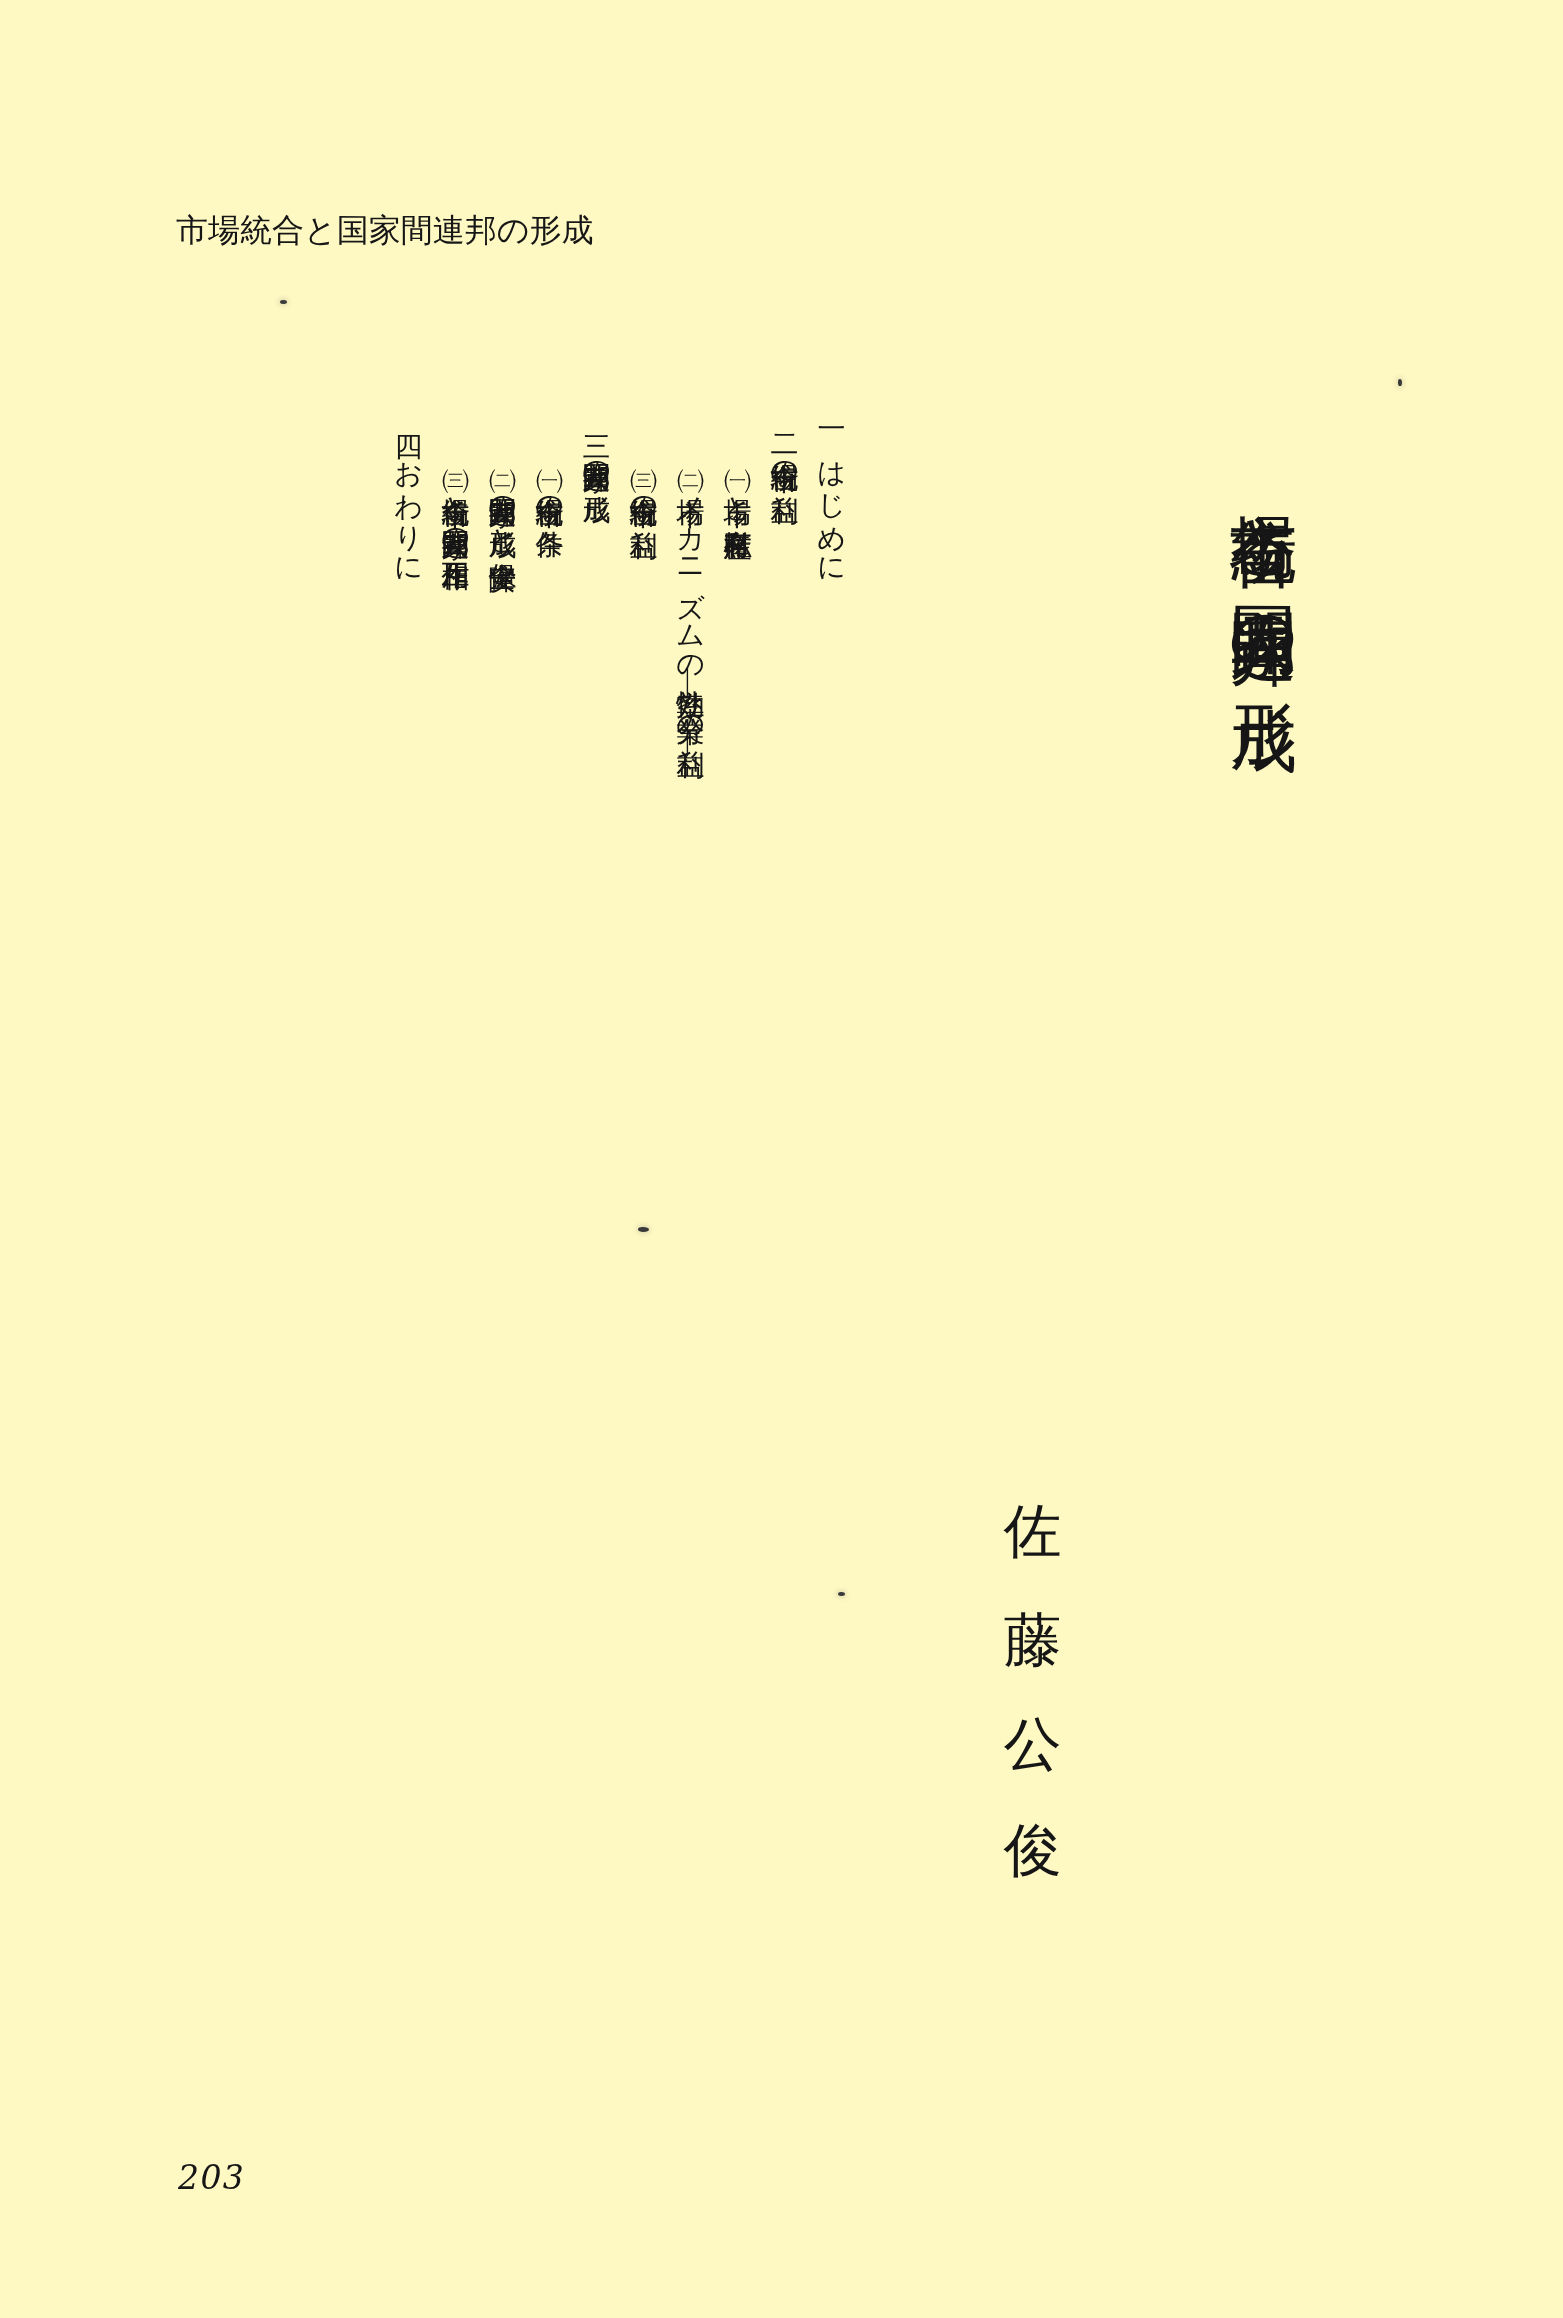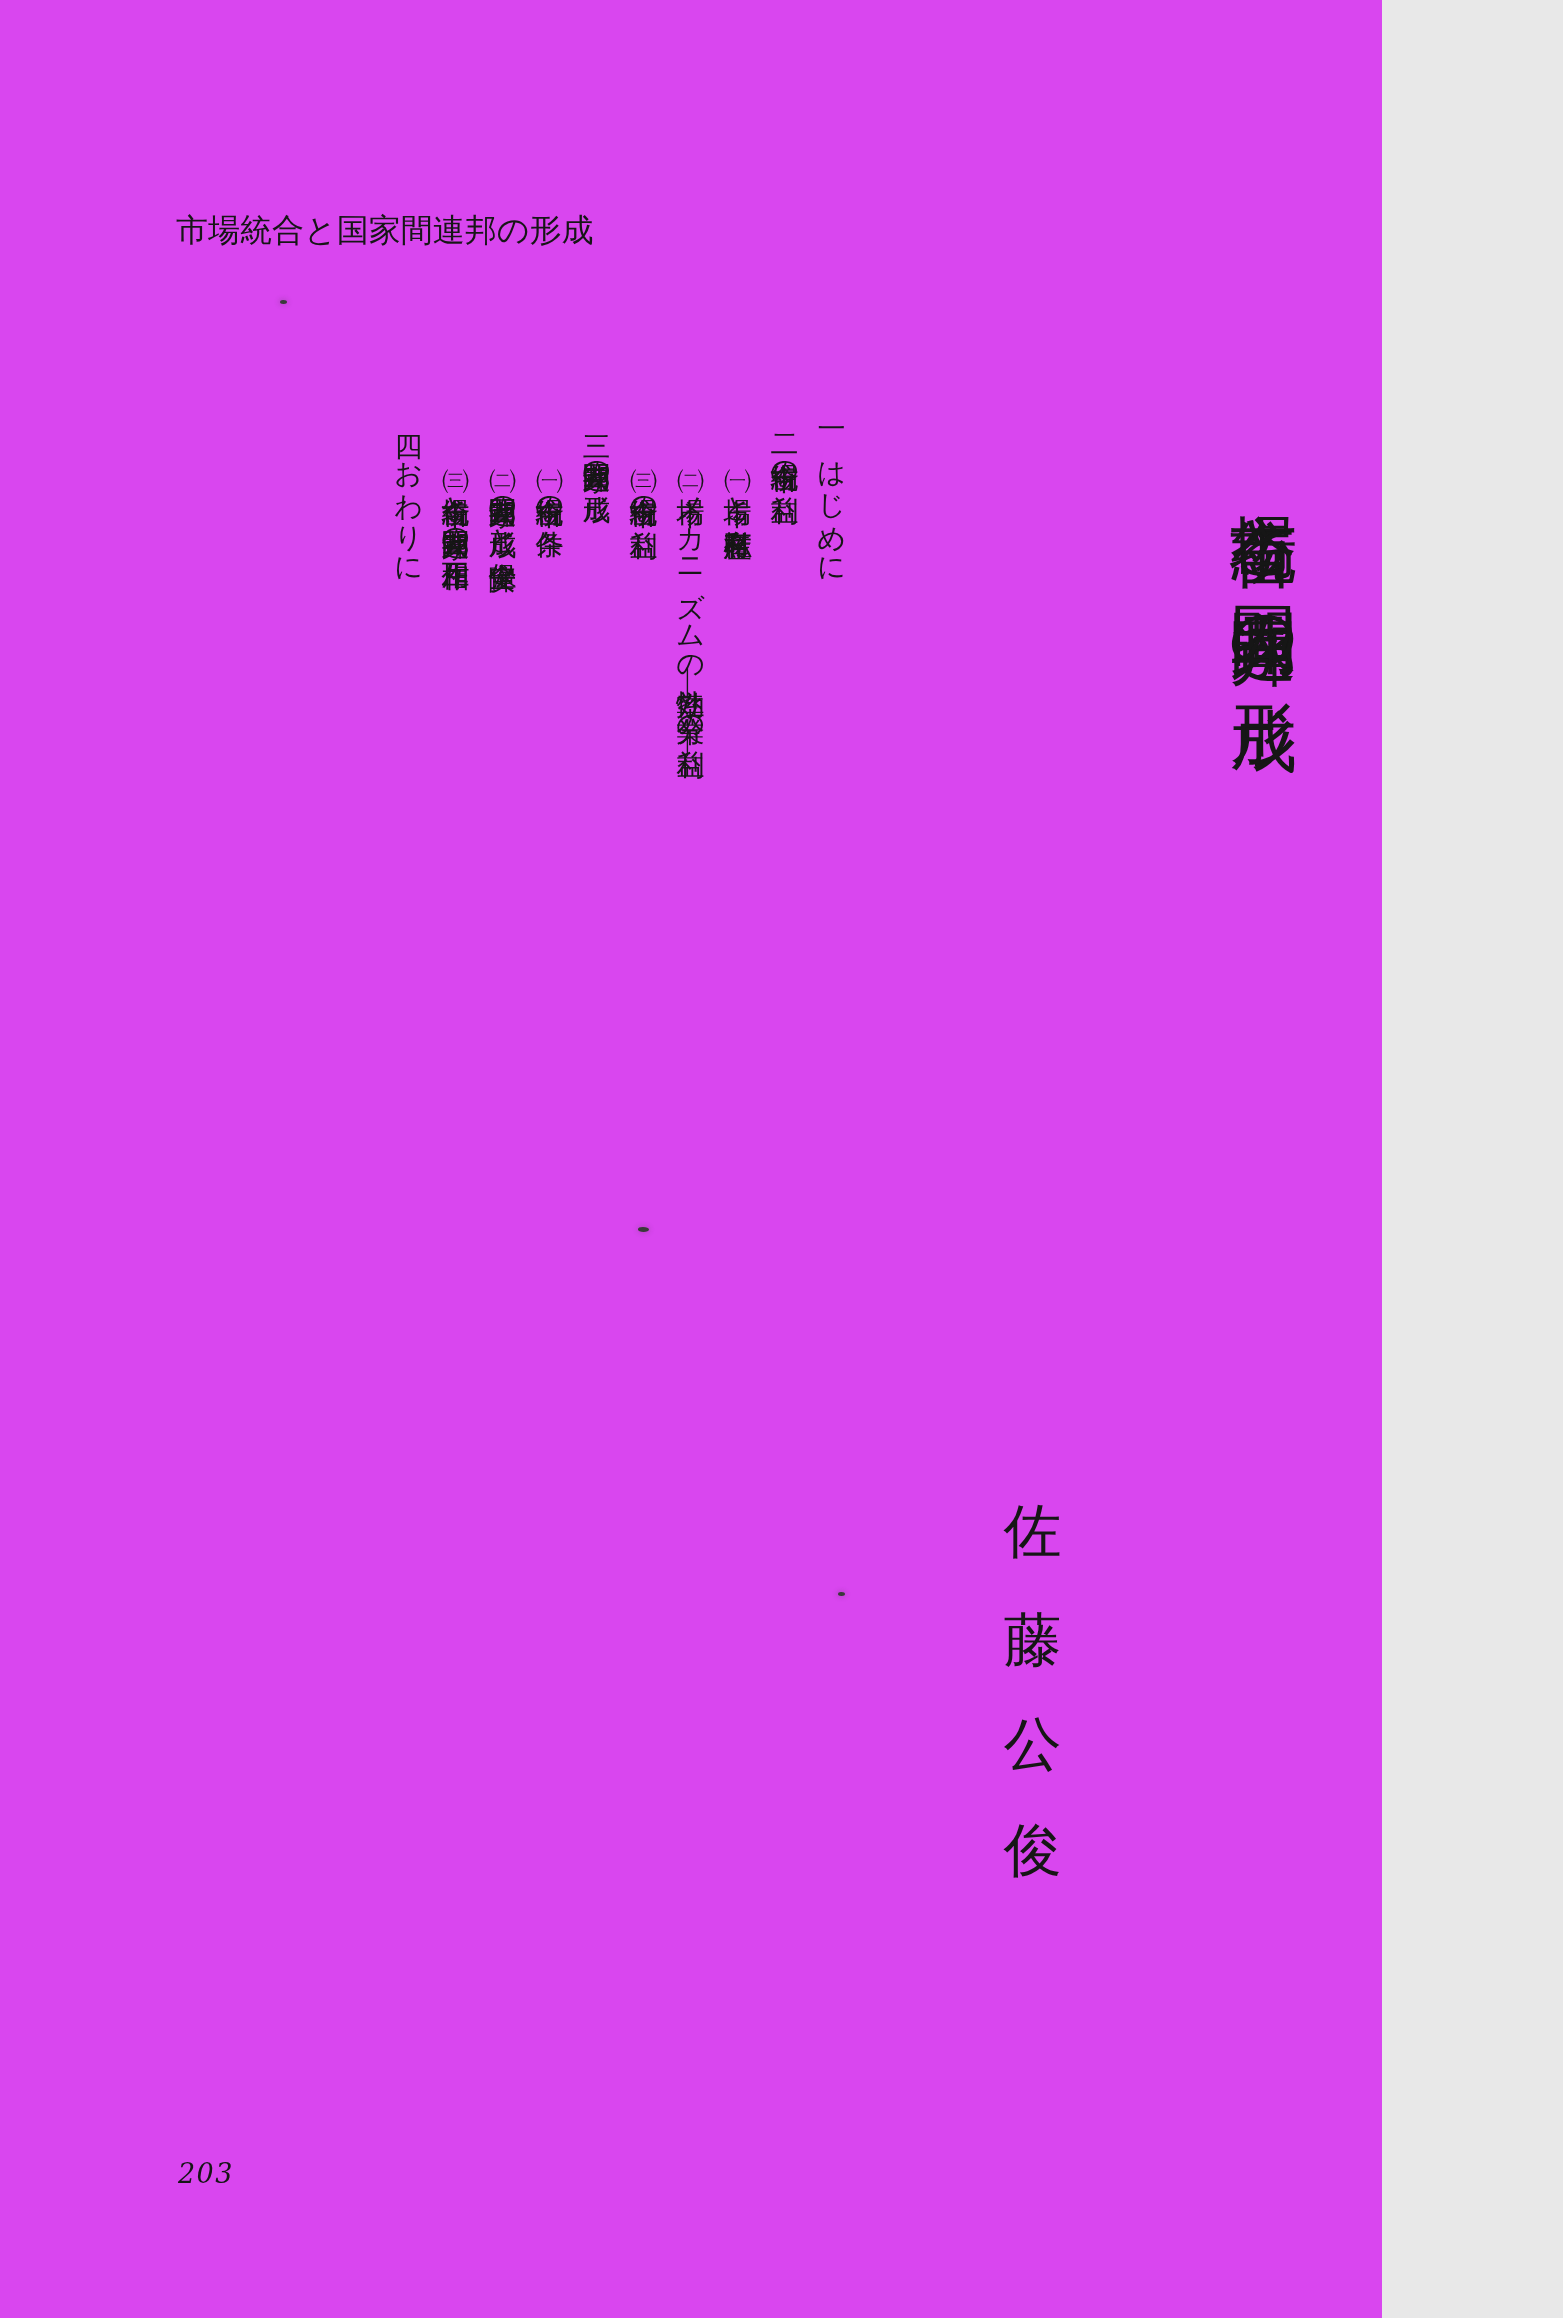--- a/index.html
+++ b/index.html
@@ -1,22 +1,22 @@
 <!DOCTYPE html>
 <html lang="ja" style="font-size:11.3px"><head>
 <meta charset="utf-8">
 <style>
   html, body { margin: 0; padding: 0; }
   body { background: #e8e8e8; }
 
   .page {
     position: relative;
-    width: 1382px;
+    width: 1563px;
     height: 2319px;
-    background: #d946ef;
+    background: #fef9c3;
     overflow: hidden;
     font-family: "Liberation Serif", "DejaVu Serif", serif;
     color: #161616;
   }
 
   
   .running-head {
     position: absolute;
     left: 176px;
     top: 209px;
@@ -68,21 +68,21 @@
     white-space: nowrap;
   }
 
   
   .page-number {
     position: absolute;
     left: 178px;
     top: 2158px;
     font-family: "DejaVu Serif", serif;
     font-style: italic;
-    font-size: 27px;
+    font-size: 33px;
     letter-spacing: 1.4px;
   }
 
   
   .speck {
     position: absolute;
     background: #3a3a3a;
     border-radius: 45% 55% 50% 50%;
     box-shadow: 0 0 5px 1.4px rgba(60,60,60,0.18);
   }

